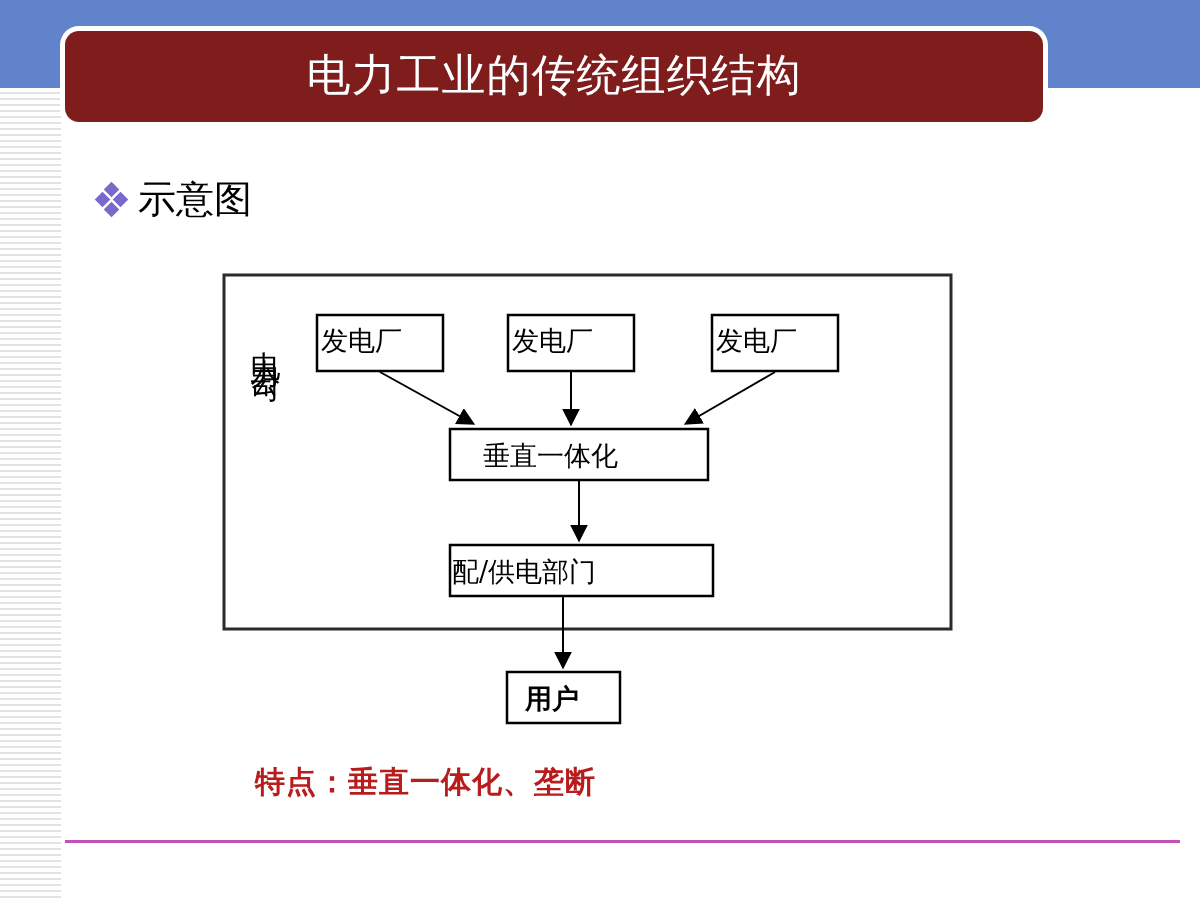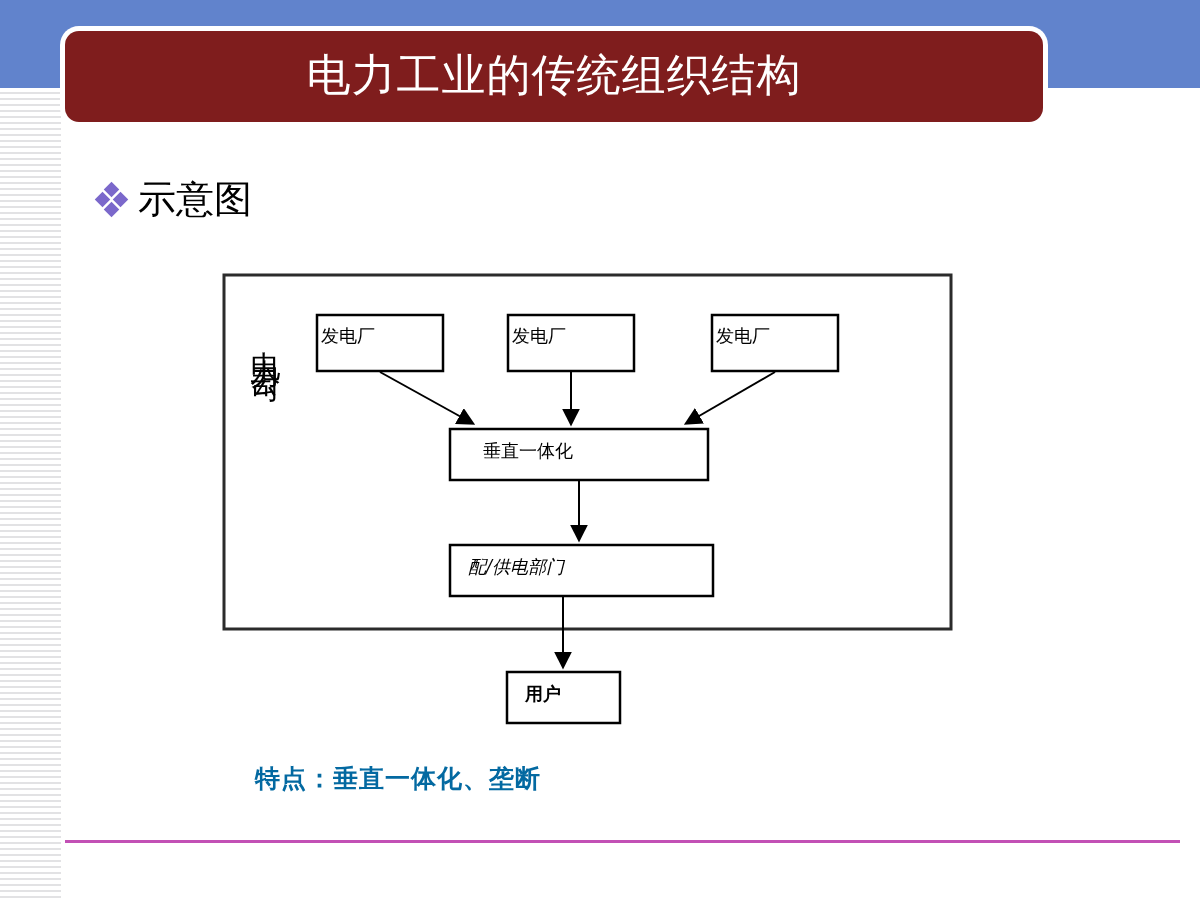--- a/index.html
+++ b/index.html
@@ -84,42 +84,42 @@
 
   .dg-label{
     position:absolute;
     font-family:"DejaVu Serif", serif;
     color:#000000;
     white-space:nowrap;
     line-height:1;
   }
 
   
-  .node-label{font-size:18px;}
+  .node-label{font-size:27px;}
   .gen1{left:121px;top:72px;}
   .gen2{left:312px;top:72px;}
   .gen3{left:516px;top:72px;}
   .trans{left:283px;top:187px;}
-  .dist{left:268px;top:303px;font-style:italic;}
+  .dist{left:252px;top:303px;}
   .cust{left:325px;top:430px;font-weight:bold;}
 
   
   .company{
     left:50px;top:72px;
     font-size:30px;
     writing-mode:vertical-rl;
     text-orientation:upright;
     letter-spacing:8px;
     line-height:1.05;
   }
 
   
   .caption{
     position:absolute;left:255px;top:762px;
-    font-size:25px;font-weight:bold;color:#0369a1;
+    font-size:30px;font-weight:bold;color:#b91c1c;
     font-family:Liberation Sans, sans-serif;
     white-space:nowrap;
     letter-spacing:1px;
   }
 
   
   .bottom-rule{
     position:absolute;left:65px;top:840px;width:1115px;height:3px;
     background:#C churchill;
     background:#C250B5;

